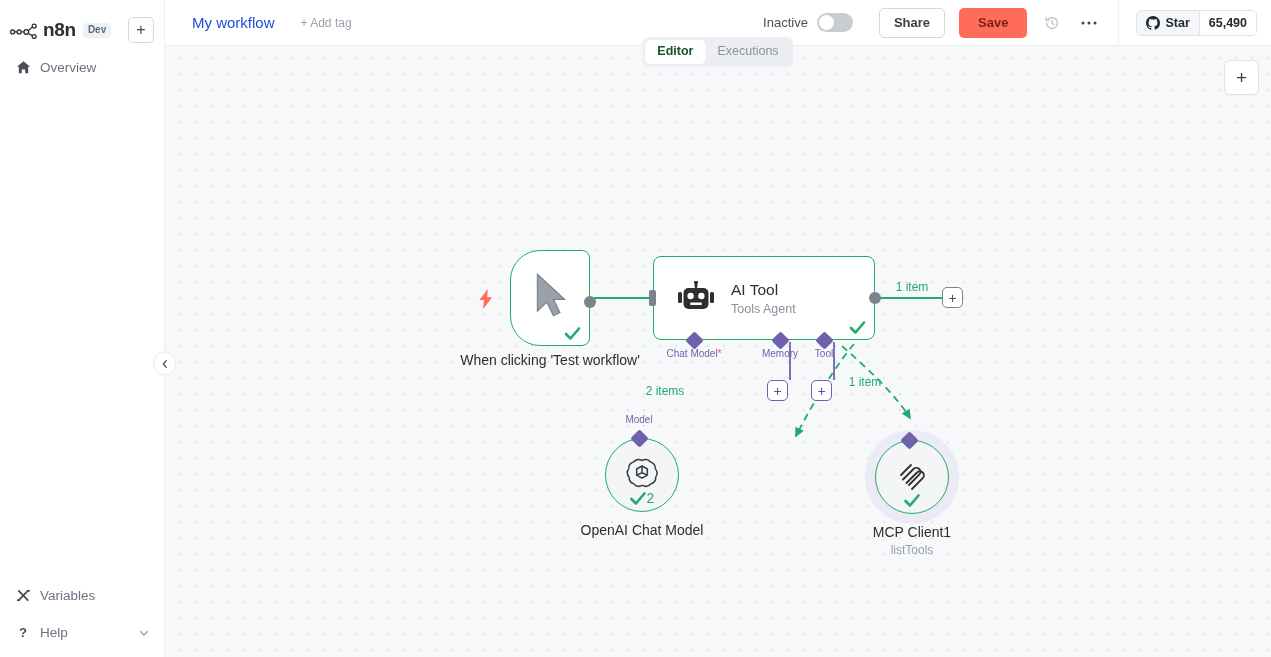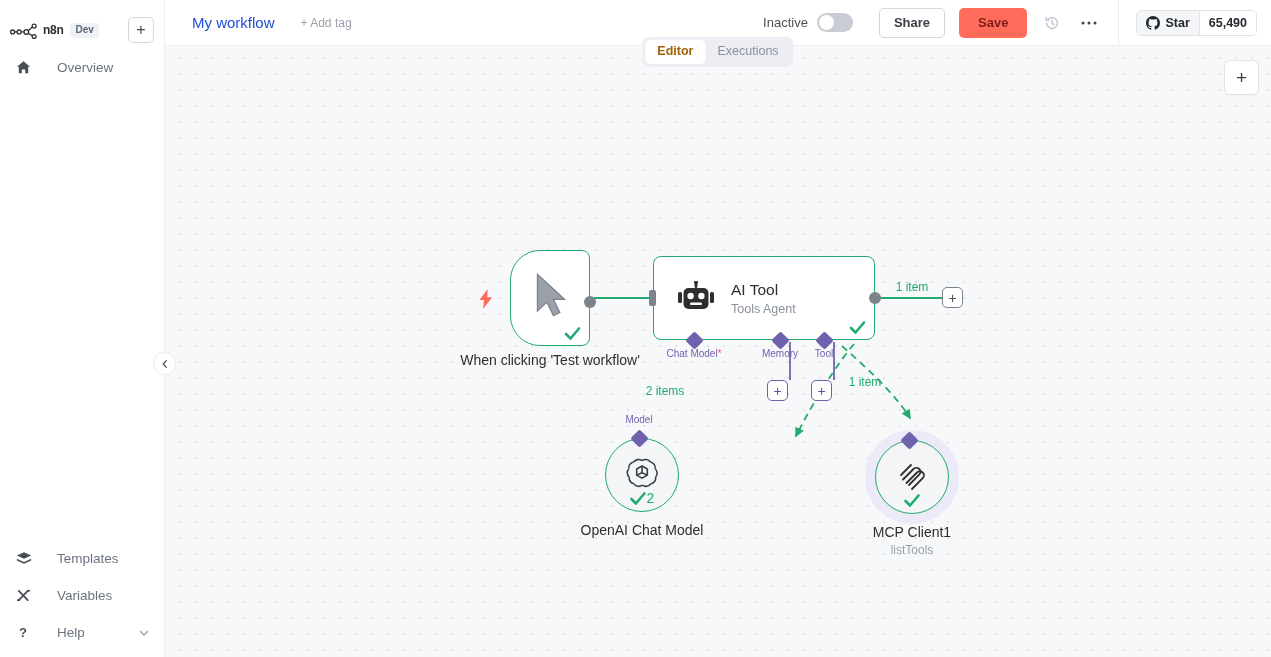--- a/index.html
+++ b/index.html
@@ -15,38 +15,38 @@
   
   .sidebar {
     width: 165px; height: 657px; background: #ffffff;
     border-right: 1px solid #ebeef2;
     display: flex; flex-direction: column;
     position: relative; z-index: 30;
   }
   .sb-top { padding: 10px 0 0 0; }
   .logo-row { display: flex; align-items: center; height: 40px; padding: 0 10px; }
   .logo-mark { width: 30px; height: 18px; flex: none; }
-  .logo-text { font-size: 12px; font-weight: 700; color: #2d2e2e; letter-spacing: -0.3px; margin-left: 3px; }
+  .logo-text { font-size: 19px; font-weight: 700; color: #2d2e2e; letter-spacing: -0.3px; margin-left: 3px; }
   .dev-badge {
     margin-left: 7px; background: #eef1f5; color: #5d6a76;
     font-size: 10px; font-weight: 700; border-radius: 4px;
     padding: 2px 5px 3px; line-height: 1;
   }
   .add-btn {
     margin-left: auto; width: 26px; height: 26px;
     border: 1px solid #d3d7de; border-radius: 5px; background: #fff;
     display: flex; align-items: center; justify-content: center;
     color: #4b4b4b; font-size: 16px; line-height: 1; cursor: pointer;
   }
   .sb-item {
     display: flex; align-items: center; height: 34px;
     padding: 0 14px 0 16px; cursor: pointer; color: #6c7380; font-size: 13.5px;
   }
   .sb-item .ic { width: 22px; flex: none; display: flex; align-items: center; color: #4a4f57; }
-  .sb-item .lbl { margin-left: 19px; }
+  .sb-item .lbl { margin-left: 2px; }
   .sb-bottom { margin-top: auto; padding-bottom: 6px; }
   .sb-bottom .sb-item { height: 37px; }
   .chev-right { margin-left: auto; color: #9aa1ab; display: flex; }
 
   
   .collapse-handle {
     position: absolute; left: 153px; top: 352px;
     width: 23px; height: 23px; border-radius: 50%;
     background: #fff; border: 1px solid #eceef1;
     display: flex; align-items: center; justify-content: center;
@@ -109,21 +109,21 @@
   
   .tabs {
     position: absolute; top: 37px; left: 50%; transform: translateX(-50%);
     display: flex; background: #eceef3; border-radius: 7px; padding: 3px;
     z-index: 26;
   }
   .tab {
     font-size: 12.5px; padding: 4px 12px 5px; border-radius: 5px;
     color: #8a919c; cursor: pointer; line-height: 1.2;
   }
-  .tab.active { background: #fff; color: #a16207; font-weight: 700; }
+  .tab.active { background: #fff; color: #14532d; font-weight: 700; }
 
   
   .canvas {
     position: absolute; top: 46px; left: 0; right: 0; bottom: 0;
     background-color: #f7f8fa;
     background-image: radial-gradient(circle, #e0e3e8 1px, transparent 1.1px);
     background-size: 16px 16px; background-position: 7px 4px;
     overflow: hidden;
   }
   .canvas-add {
@@ -237,29 +237,20 @@
             <path d="M8 1.3 L1 7.2 h2 V14 h3.2 V10.2 h3.6 V14 H13 V7.2 h2 Z"></path>
           </svg>
         </span>
         <span class="lbl">Overview</span>
       </div>
     </div>
 
     <div class="sb-bottom">
       <div class="sb-item">
         <span class="ic">
-          <svg width="16" height="15" viewBox="0 0 18 16" fill="#4a4f57">
-            <path d="M9 1 L17 4.6 L9 8.2 L1 4.6 Z"></path>
-            <path d="M1 8.4 L9 12 L17 8.4 V10.2 L9 13.8 L1 10.2 Z"></path>
-          </svg>
-        </span>
-        <span class="lbl">Templates</span>
-      </div>
-      <div class="sb-item">
-        <span class="ic">
           <svg width="15" height="15" viewBox="0 0 16 16" fill="none" stroke="#4a4f57" stroke-width="1.9" stroke-linecap="round">
             <path d="M3 3 L12.5 13"></path>
               <path d="M12.5 3 L3 13"></path>
             <path d="M12.5 3 h1.6"></path>
               <path d="M1.9 13 h1.6"></path>
           </svg>
         </span>
         <span class="lbl">Variables</span>
       </div>
       <div class="sb-item">

